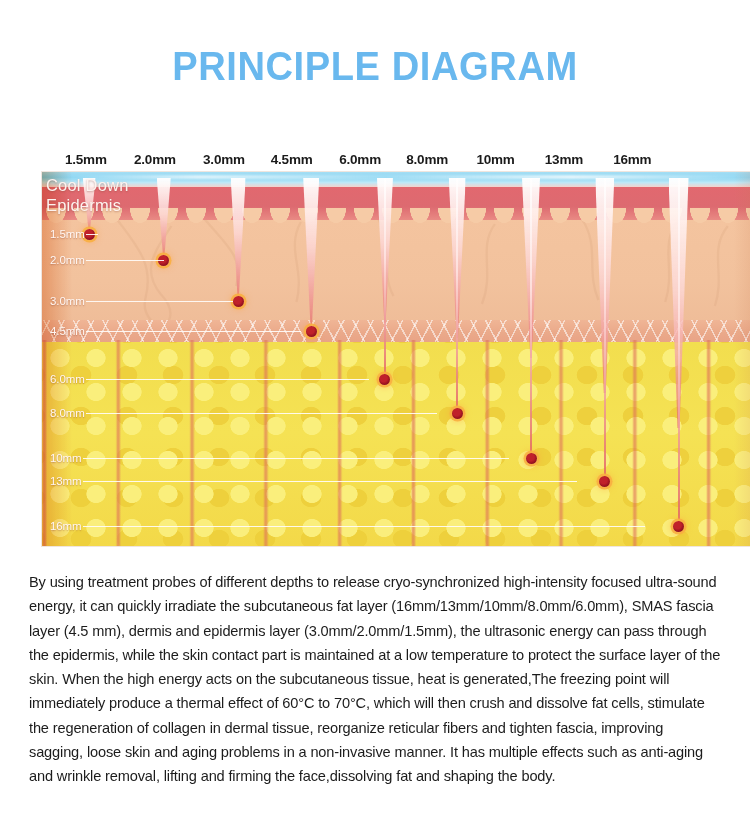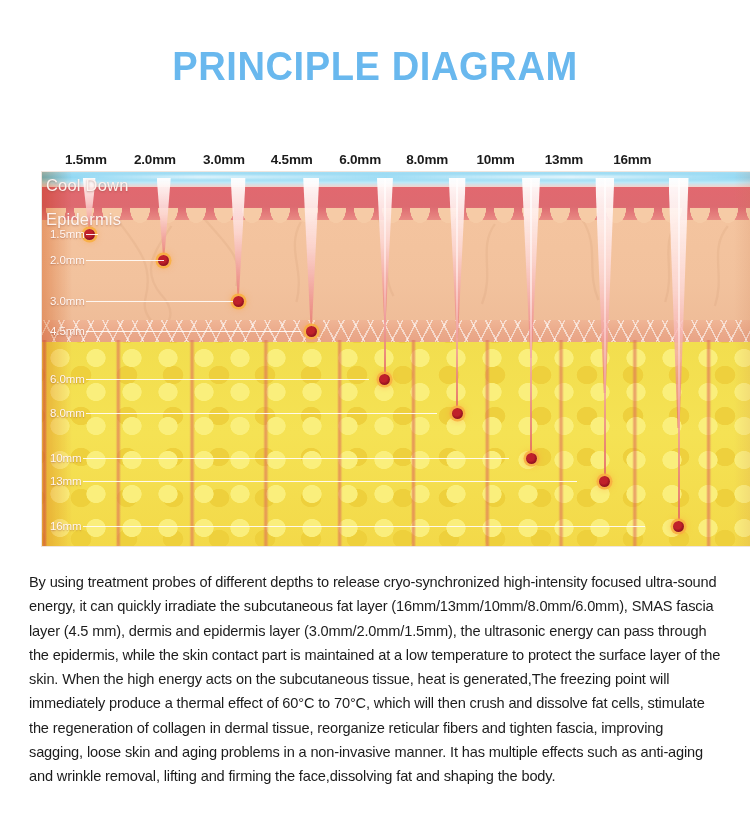--- a/index.html
+++ b/index.html
@@ -169,21 +169,21 @@
   .overlay-title {
     position: absolute;
     color: #fdf3ef;
     font-size: 16.5px;
     line-height: 19px;
     letter-spacing: 0.2px;
     text-shadow: 0 1px 2px rgba(140,70,60,0.45);
     white-space: nowrap;
   }
   #label-cool-down { left: 4px; top: 4px; }
-  #label-epidermis { left: 4px; top: 38px; }
+  #label-epidermis { left: 4px; top: 24px; }
 
   .depth-row {
     position: absolute;
     left: 8px;
     height: 14px;
     display: flex;
     align-items: center;
     white-space: nowrap;
   }
   .depth-row .depth-text {

